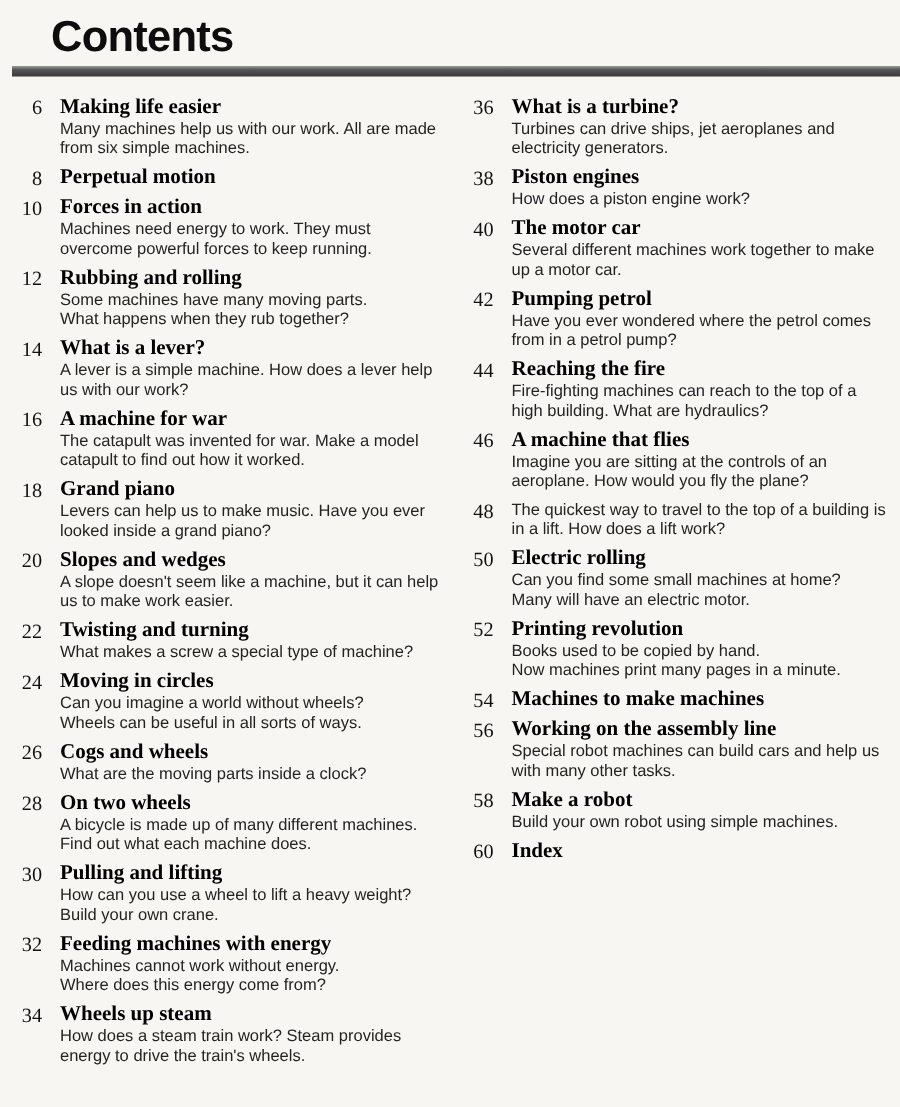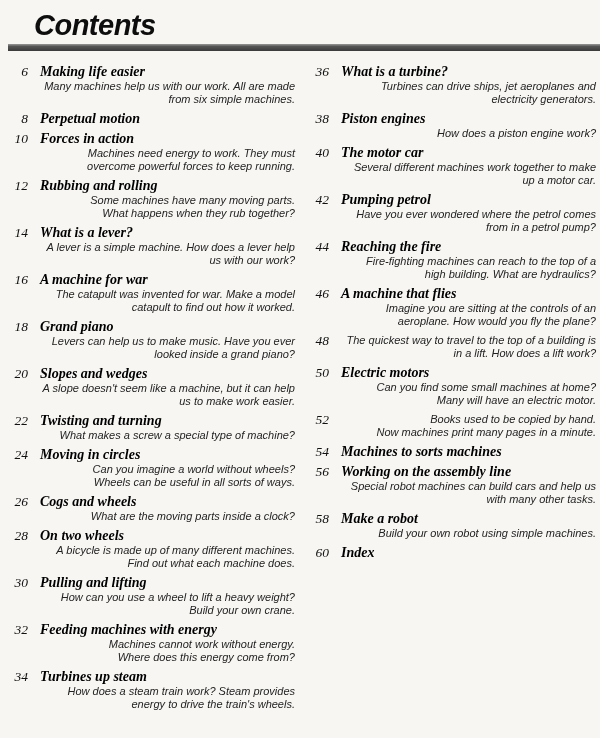--- a/index.html
+++ b/index.html
@@ -9,21 +9,20 @@
   }
   .page {
     position: relative;
     width: 600px;
     height: 738px;
     margin: 0 auto;
     background: #f7f6f3;
     overflow: hidden;
     font-family: "Liberation Sans", "DejaVu Sans", sans-serif;
     color: #1c1c1c;
-    font-style: italic;
   }
   .page-title {
     margin: 9px 0 0 34px;
     font-family: "Liberation Sans", "DejaVu Sans", sans-serif;
     font-weight: bold;
     font-size: 29px;
     line-height: 33px;
     letter-spacing: -0.5px;
     color: #0d0d0d;
   }
@@ -64,21 +63,20 @@
     font-size: 14px;
     line-height: 15px;
     color: #000;
   }
   .entry-desc {
     margin-top: 1px;
     font-size: 11px;
     line-height: 13px;
     white-space: pre-line;
     color: #232323;
-    text-align: right;
   }
   .entry-desc:empty { display: none; }
 </style>
 </head>
 <body>
 
 <div class="page">
   <h1 class="page-title">Contents</h1>
   <div class="title-rule"></div>
   <div class="cols">
@@ -201,21 +199,21 @@
     <div class="entry-body">
       <div class="entry-title">Feeding machines with energy</div>
       <div class="entry-desc">Machines cannot work without energy.
 Where does this energy come from?</div>
     </div>
   </div>
 
   <div class="entry">
     <div class="num">34</div>
     <div class="entry-body">
-      <div class="entry-title">Turbines up steam</div>
+      <div class="entry-title">Wheels up steam</div>
       <div class="entry-desc">How does a steam train work? Steam provides
 energy to drive the train's wheels.</div>
     </div>
   </div>
 </div>
     <div class="col" id="col-right">
   <div class="entry">
     <div class="num">36</div>
     <div class="entry-body">
       <div class="entry-title">What is a turbine?</div>
@@ -272,38 +270,39 @@
     <div class="num">48</div>
     <div class="entry-body">
       <div class="entry-desc">The quickest way to travel to the top of a building is
 in a lift. How does a lift work?</div>
     </div>
   </div>
 
   <div class="entry">
     <div class="num">50</div>
     <div class="entry-body">
-      <div class="entry-title">Electric motors</div>
+      <div class="entry-title">Electric rolling</div>
       <div class="entry-desc">Can you find some small machines at home?
 Many will have an electric motor.</div>
     </div>
   </div>
 
   <div class="entry">
     <div class="num">52</div>
     <div class="entry-body">
+      <div class="entry-title">Printing revolution</div>
       <div class="entry-desc">Books used to be copied by hand.
 Now machines print many pages in a minute.</div>
     </div>
   </div>
 
   <div class="entry">
     <div class="num">54</div>
     <div class="entry-body">
-      <div class="entry-title">Machines to sorts machines</div>
+      <div class="entry-title">Machines to make machines</div>
     </div>
   </div>
 
   <div class="entry">
     <div class="num">56</div>
     <div class="entry-body">
       <div class="entry-title">Working on the assembly line</div>
       <div class="entry-desc">Special robot machines can build cars and help us
 with many other tasks.</div>
     </div>

